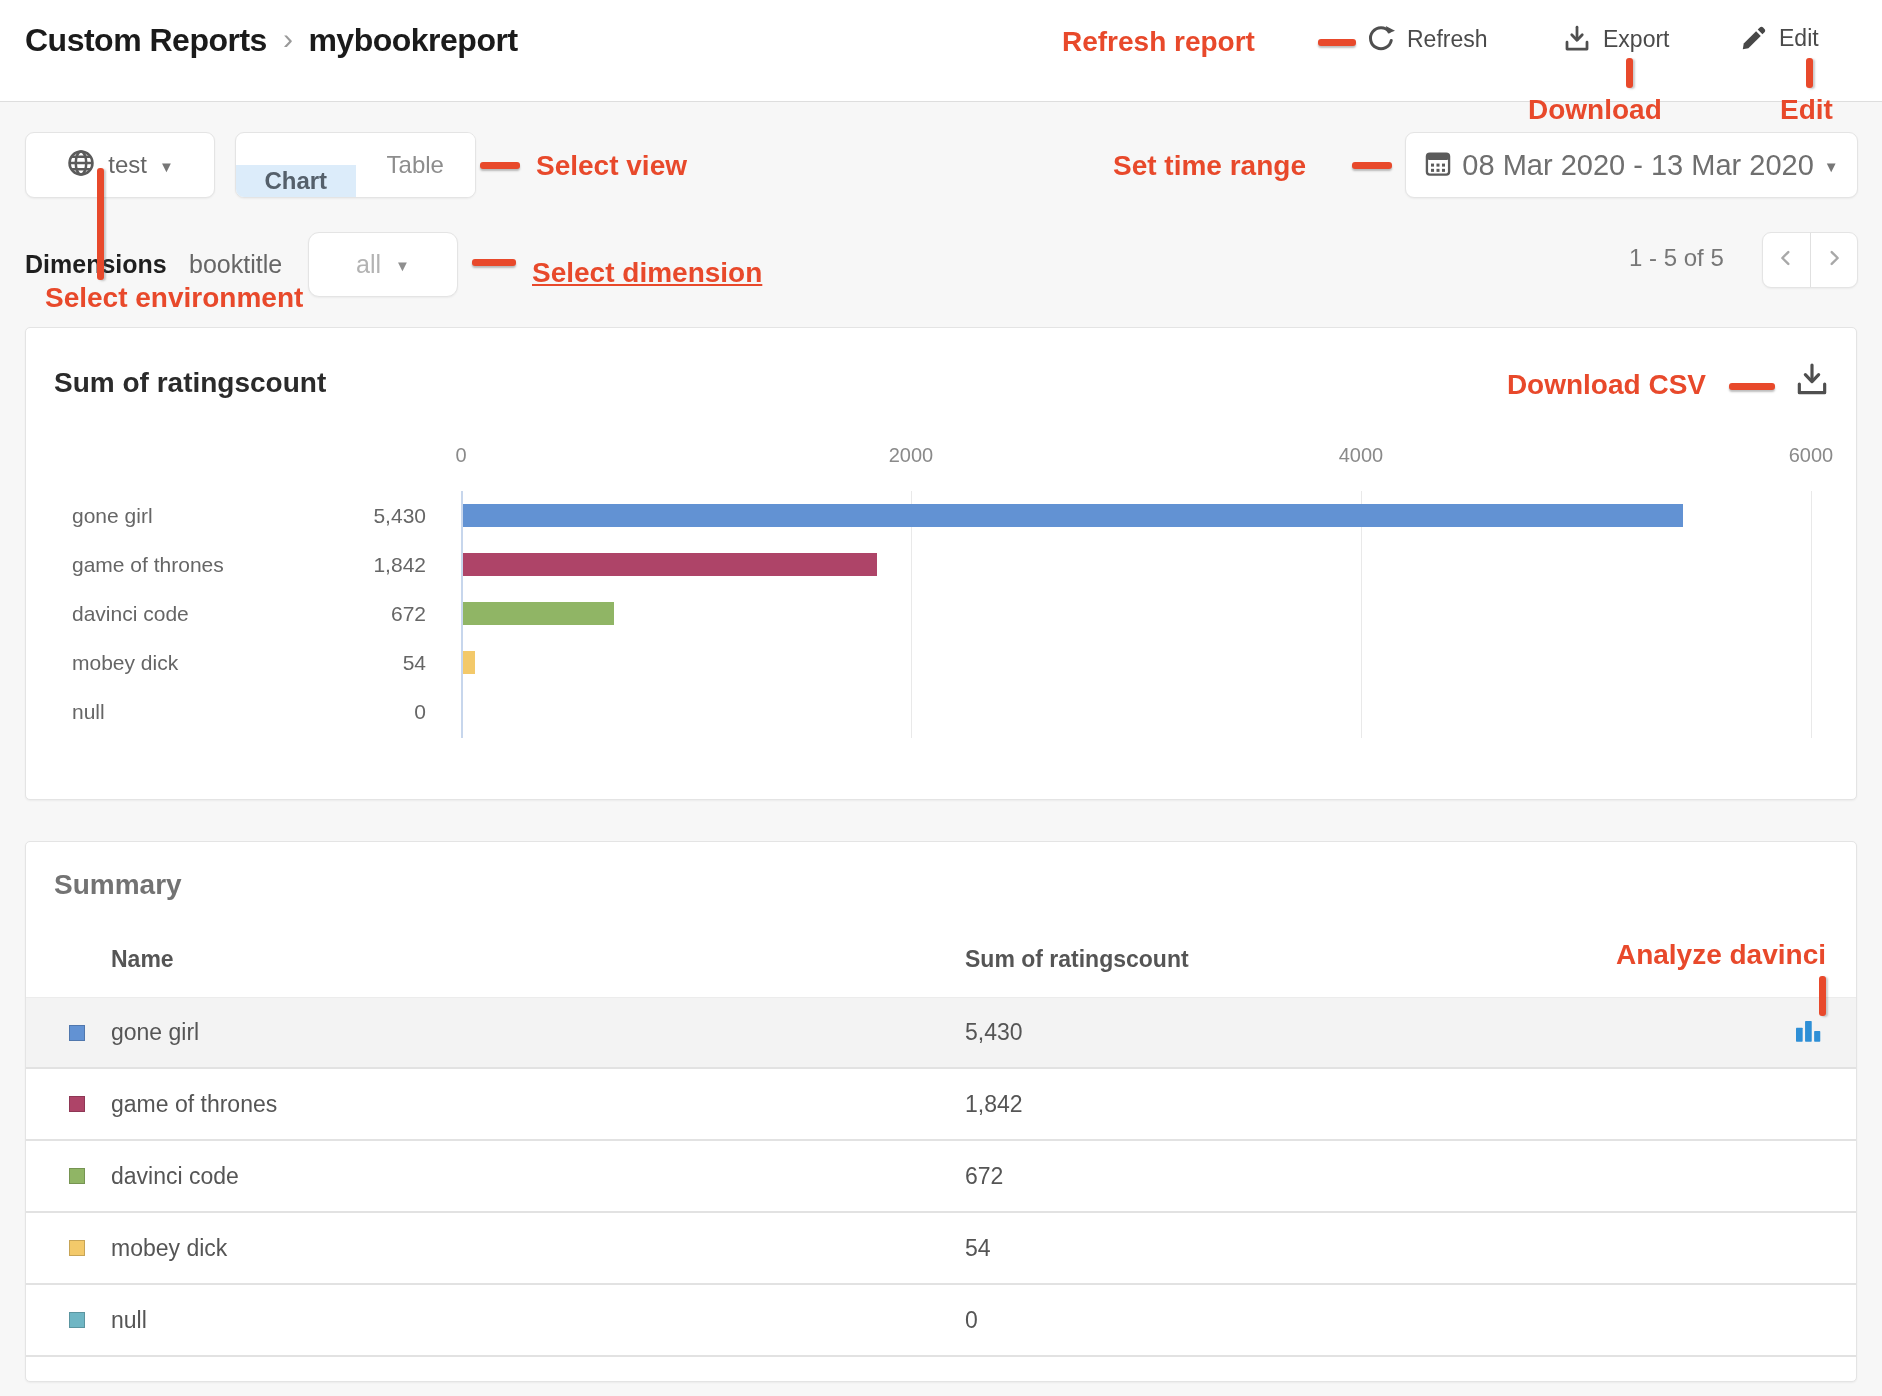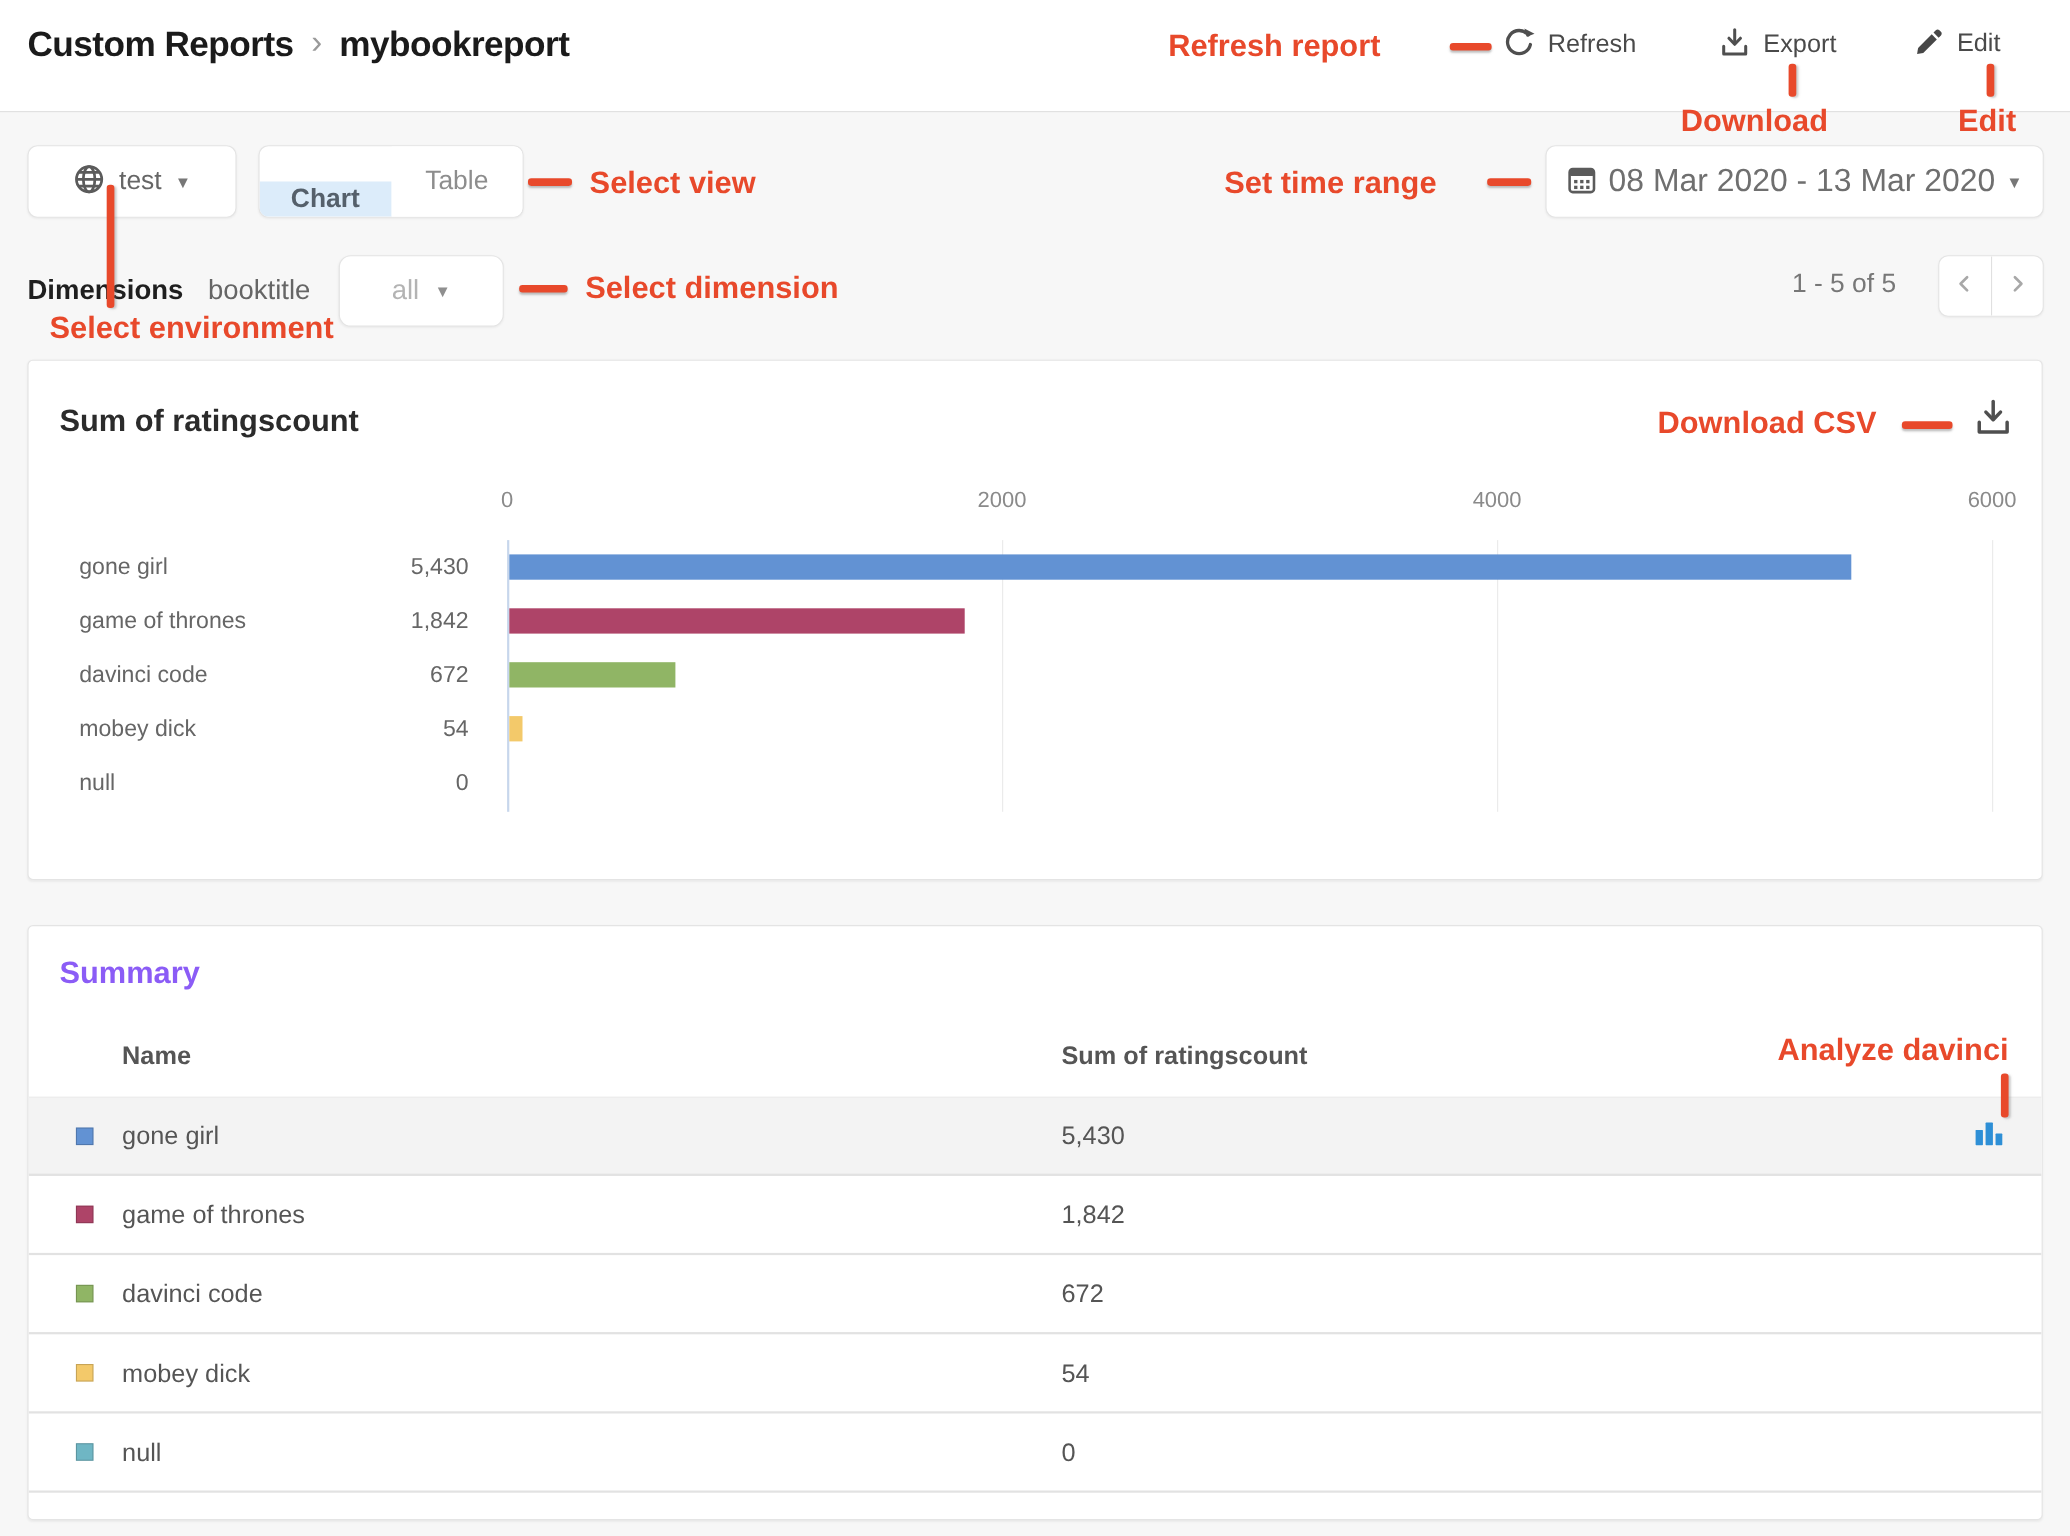--- a/index.html
+++ b/index.html
@@ -56,21 +56,21 @@
   .chart-plot .gridline { position:absolute; top:0; width:1px; height:100%; background:#e9e9e9; }
   .chart-rows { position:absolute; left:46px; top:163px; right:47px; }
   .chart-row { display:flex; align-items:center; height:49px; }
   .crow-label { width:229px; font-size:21px; color:#666; }
   .crow-value { width:125px; font-size:21px; color:#666; text-align:right; }
   .crow-track { flex:1; margin-left:35px; position:relative; height:23px; }
   .crow-bar { position:absolute; left:2px; top:0; height:23px; }
 
   
   .summary-card { position:absolute; left:25px; top:841px; width:1832px; height:541px; border-radius:5px; overflow:hidden; }
-  .summary-title { position:absolute; left:28px; top:27px; font-size:28px; font-weight:bold; color:#8b5cf6; }
+  .summary-title { position:absolute; left:28px; top:27px; font-size:28px; font-weight:bold; color:#737373; }
   .tbl-head { position:absolute; left:0; top:104px; width:100%; height:51px; }
   .th-name { position:absolute; left:85px; top:0; font-size:23px; font-weight:bold; color:#555; }
   .th-value { position:absolute; left:939px; top:0; font-size:23px; font-weight:bold; color:#555; }
   .tbl-rows { position:absolute; left:0; top:155px; width:100%; }
   .t-row { position:relative; height:72px; display:flex; align-items:center; padding-left:43px; border-bottom:2px solid #e2e2e2; cursor:pointer; }
   .t-row.highlight { background:#f3f3f3; }
   .t-row:first-child { border-top:1px solid #ececec; }
   .swatch { width:16px; height:16px; margin-right:26px; border:1px solid rgba(0,0,0,.18); }
   .t-name { font-size:23px; color:#555; }
   .t-value { position:absolute; left:939px; font-size:23px; color:#555; }
@@ -172,21 +172,21 @@
     <span class="caret">▼</span>
   </div>
 
   <span class="dim-label">Dimensions</span>
   <span class="dim-field">booktitle</span>
   <div class="card dim-all">
     <span class="dim-all-text">all</span>
     <span class="caret" style="color:#8f8f8f;">▼</span>
   </div>
   <div class="dash" style="left:472px; top:259px; width:44px;"></div>
-  <span class="ann ann-28" style="left:532px; top:246px;">Select dimension</span>
+  <span class="ann ann-28" style="left:532px; top:257px;text-decoration:underline;">Select dimension</span>
   <div class="vline" style="left:97px; top:168px; height:112px;"></div>
   <span class="ann ann-28" style="left:45px; top:282px;">Select environment</span>
 
   <span class="pag-text">1 - 5 of 5</span>
   <div class="card pag-box">
     <div class="pag-btn">
       <span>
         <svg width="22" height="22" viewBox="0 0 24 24" fill="none" stroke="#a8a8a8" stroke-width="2.6" stroke-linecap="round" stroke-linejoin="round">
             <polyline points="14.5,5.5 8,12 14.5,18.5"></polyline>
           </svg>

